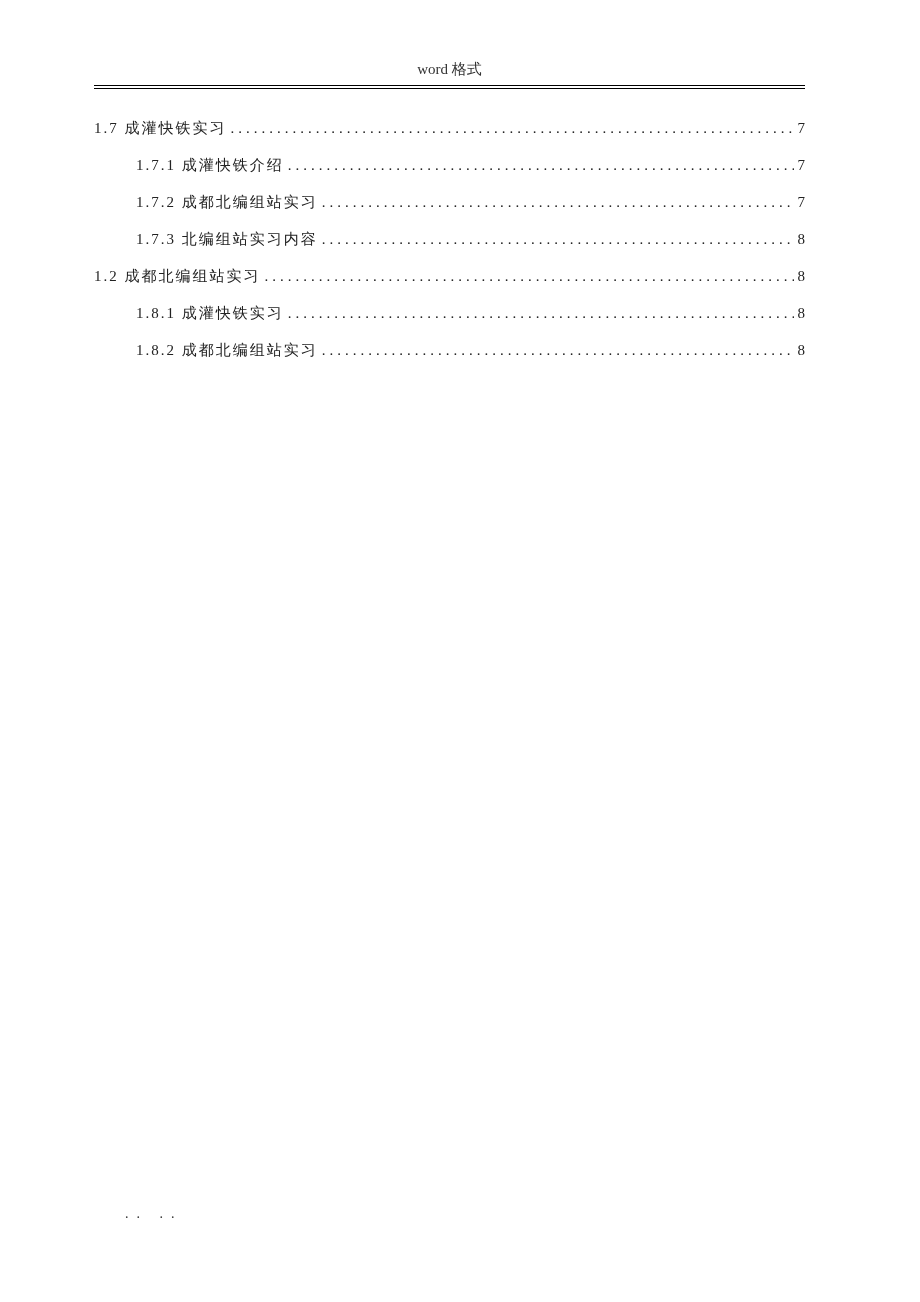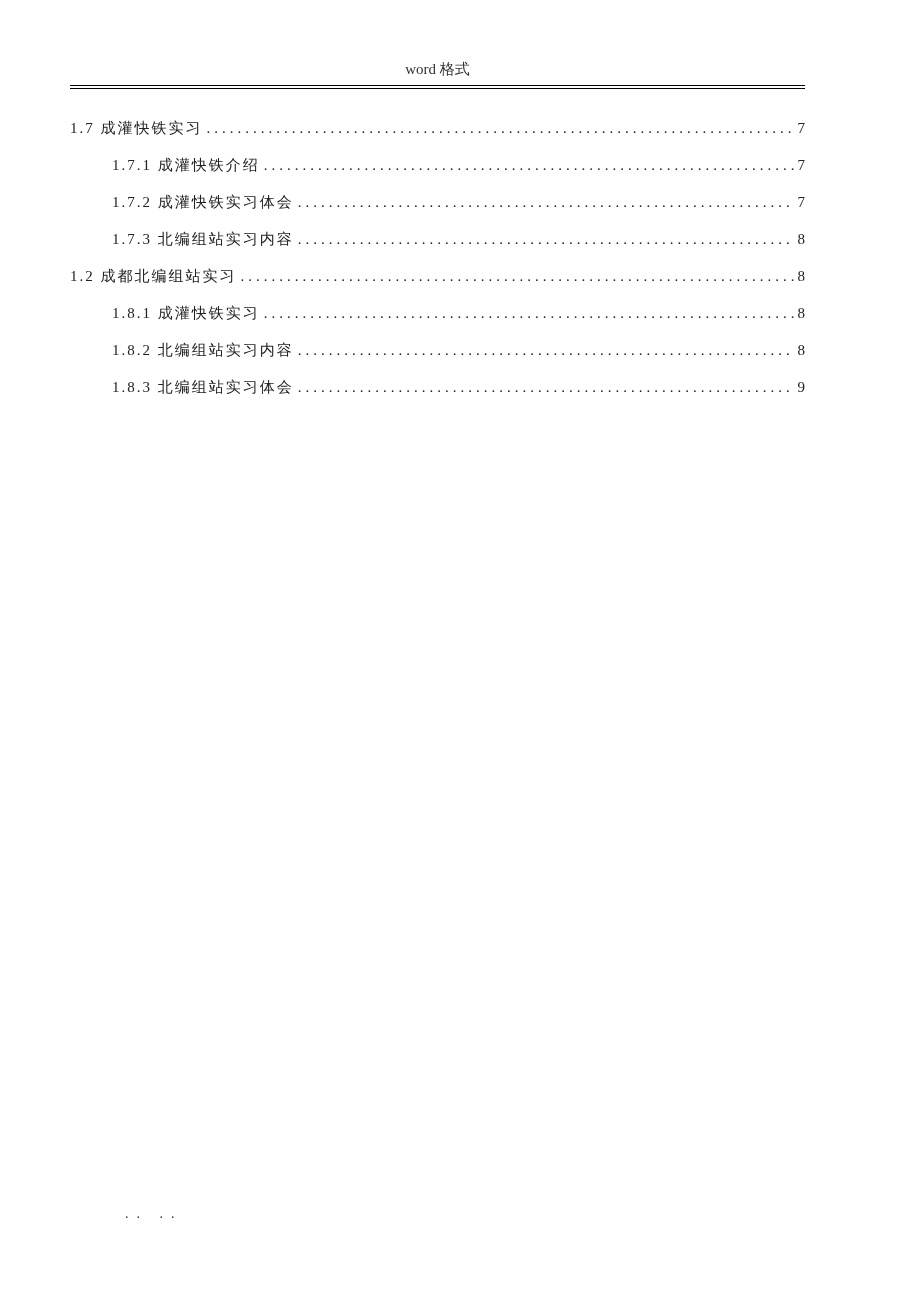--- a/index.html
+++ b/index.html
@@ -5,21 +5,22 @@
   body {
     margin: 0;
     padding: 0;
     background: #fff;
     font-family: "SimSun", "宋体", serif;
     width: 920px;
     height: 1302px;
     position: relative;
   }
   .page {
-    padding: 60px 115px 0 70px;
+    padding: 60px 115px 0 46px;
+    margin-left: 48px;
   }
   .header {
     text-align: center;
     font-size: 15px;
     color: #333;
     padding-bottom: 6px;
   }
   .header-rule-outer {
     border-bottom: 1.5px solid #000;
     margin-bottom: 2px;
@@ -88,21 +89,21 @@
       <span class="toc-page">7</span>
     </div>
 
     <div class="toc-row level2">
       <span class="toc-label">1.7.1 成灌快铁介绍</span>
       <span class="toc-dots"></span>
       <span class="toc-page">7</span>
     </div>
 
     <div class="toc-row level2">
-      <span class="toc-label">1.7.2 成灌快铁实习体会</span>
+      <span class="toc-label">1.7.2 成都北编组站实习</span>
       <span class="toc-dots"></span>
       <span class="toc-page">7</span>
     </div>
 
     <div class="toc-row level2">
       <span class="toc-label">1.7.3 北编组站实习内容</span>
       <span class="toc-dots"></span>
       <span class="toc-page">8</span>
     </div>
 
@@ -112,29 +113,24 @@
       <span class="toc-page">8</span>
     </div>
 
     <div class="toc-row level2">
       <span class="toc-label">1.8.1 成灌快铁实习</span>
       <span class="toc-dots"></span>
       <span class="toc-page">8</span>
     </div>
 
     <div class="toc-row level2">
-      <span class="toc-label">1.8.2 北编组站实习内容</span>
+      <span class="toc-label">1.8.2 成都北编组站实习</span>
       <span class="toc-dots"></span>
       <span class="toc-page">8</span>
     </div>
 
-    <div class="toc-row level2">
-      <span class="toc-label">1.8.3 北编组站实习体会</span>
-      <span class="toc-dots"></span>
-      <span class="toc-page">9</span>
-    </div>
 
 
   </div>
 
 </div>
 
 <div class="footer-dots">.. ..</div>
 
 </body></html>

